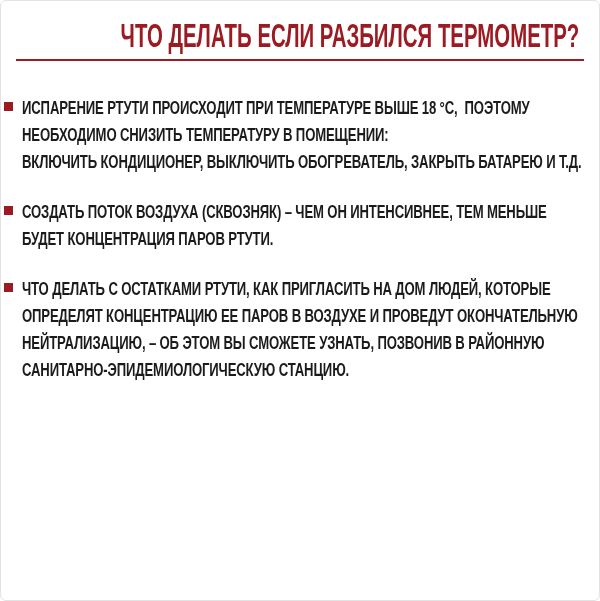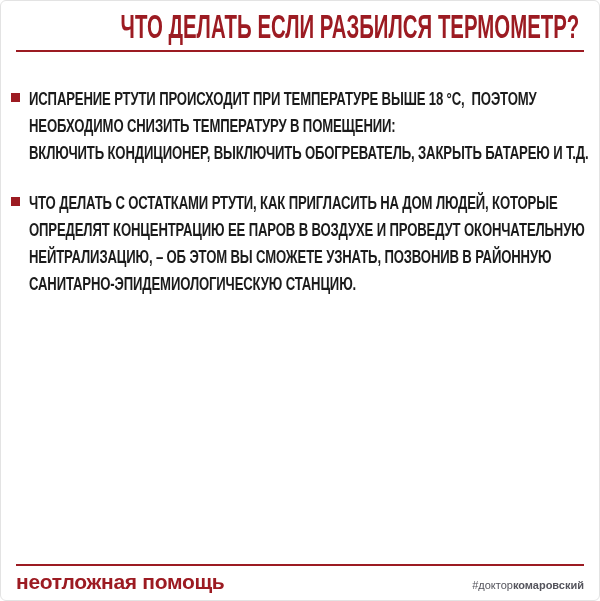--- a/index.html
+++ b/index.html
@@ -13,21 +13,21 @@
   body{font-family:"Liberation Sans", sans-serif;}
   .page{
     position:relative;
     width:600px;height:601px;
     background:var(--page-bg);
     border:1px solid #e3e3e3;
     border-radius:6px;
     overflow:hidden;
   }
   
-  .header{padding-top:8px;}
+  .header{padding-top:17px;}
   .title{
     width:100%;
     text-align:center;
     font-size:34px;
     font-weight:bold;
     line-height:34px;
     color:var(--accent);
     letter-spacing:0px;
     white-space:nowrap;
     transform:scaleX(0.60);
@@ -35,21 +35,21 @@
   }
   .title-rule{
     margin:7px 15px 0 15px;
     height:2px;
     background:var(--accent);
   }
   
   .bullets{
     list-style:none;
     margin-top:33px;
-    padding-left:10px;
+    padding-left:3px;
   }
   .bullet-item{
     position:relative;
     padding-left:18px;
     margin-bottom:23px;
   }
   .bullet-square{
     position:absolute;
     left:0;top:8px;
     width:9px;height:9px;
@@ -109,28 +109,26 @@
 
   <ul class="bullets">
       <li class="bullet-item">
         <span class="bullet-square"></span>
         <div class="item-text"><span>ИСПАРЕНИЕ РТУТИ ПРОИСХОДИТ ПРИ ТЕМПЕРАТУРЕ ВЫШЕ 18 °С,  ПОЭТОМУ
 НЕОБХОДИМО СНИЗИТЬ ТЕМПЕРАТУРУ В ПОМЕЩЕНИИ:
 ВКЛЮЧИТЬ КОНДИЦИОНЕР, ВЫКЛЮЧИТЬ ОБОГРЕВАТЕЛЬ, ЗАКРЫТЬ БАТАРЕЮ И Т.Д.</span></div>
       </li>
       <li class="bullet-item">
         <span class="bullet-square"></span>
+        <div class="item-text"><span>СОЗДАТЬ ПОТОК ВОЗДУХА (СКВОЗНЯК) – ЧЕМ ОН ИНТЕНСИВНЕЕ, ТЕМ МЕНЬШЕ
+БУДЕТ КОНЦЕНТРАЦИЯ ПАРОВ РТУТИ.</span></div>
+      </li>
+      <li class="bullet-item">
+        <span class="bullet-square"></span>
         <div class="item-text"><span>ЧТО ДЕЛАТЬ С ОСТАТКАМИ РТУТИ, КАК ПРИГЛАСИТЬ НА ДОМ ЛЮДЕЙ, КОТОРЫЕ
 ОПРЕДЕЛЯТ КОНЦЕНТРАЦИЮ ЕЕ ПАРОВ В ВОЗДУХЕ И ПРОВЕДУТ ОКОНЧАТЕЛЬНУЮ
 НЕЙТРАЛИЗАЦИЮ, – ОБ ЭТОМ ВЫ СМОЖЕТЕ УЗНАТЬ, ПОЗВОНИВ В РАЙОННУЮ
 САНИТАРНО-ЭПИДЕМИОЛОГИЧЕСКУЮ СТАНЦИЮ.</span></div>
       </li>
     </ul>
 
-  <div class="footer">
-    <div class="footer-rule"></div>
-    <div class="footer-row">
-      <span class="brand">неотложная помощь</span>
-      <span class="hashtag"><span>#доктор</span><span class="bold">комаровский</span></span>
-    </div>
-  </div>
 
 </div>
 
 </body></html>

